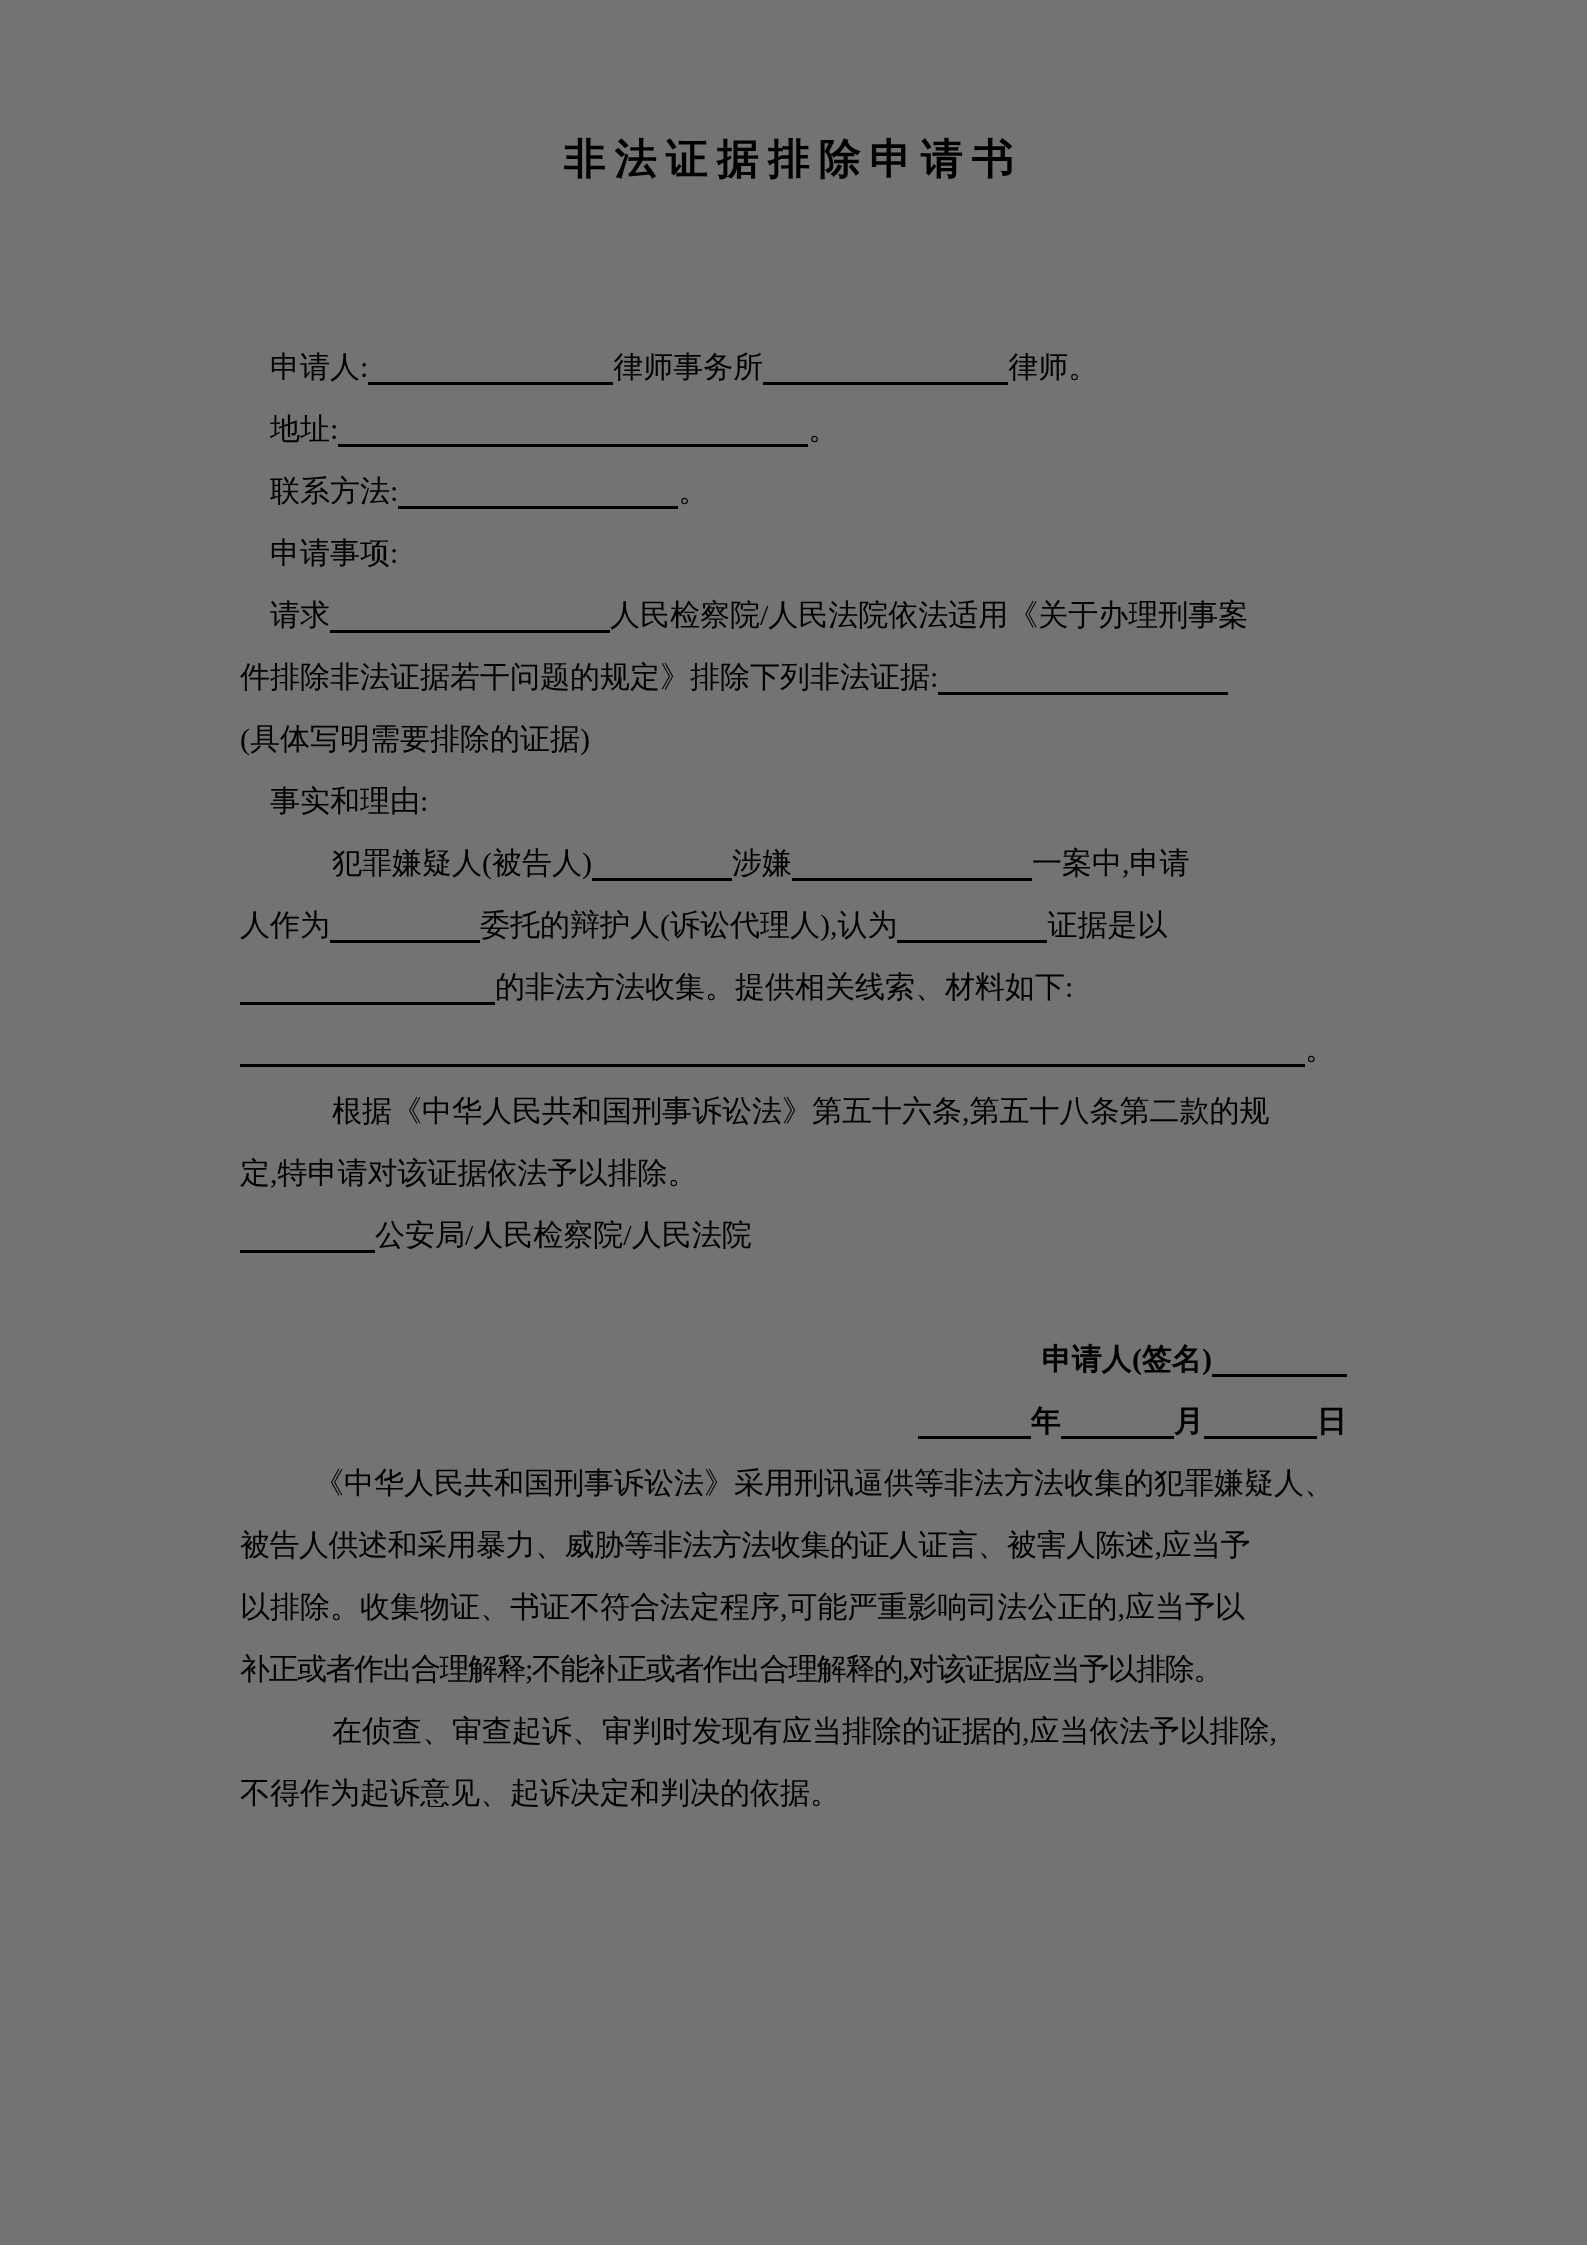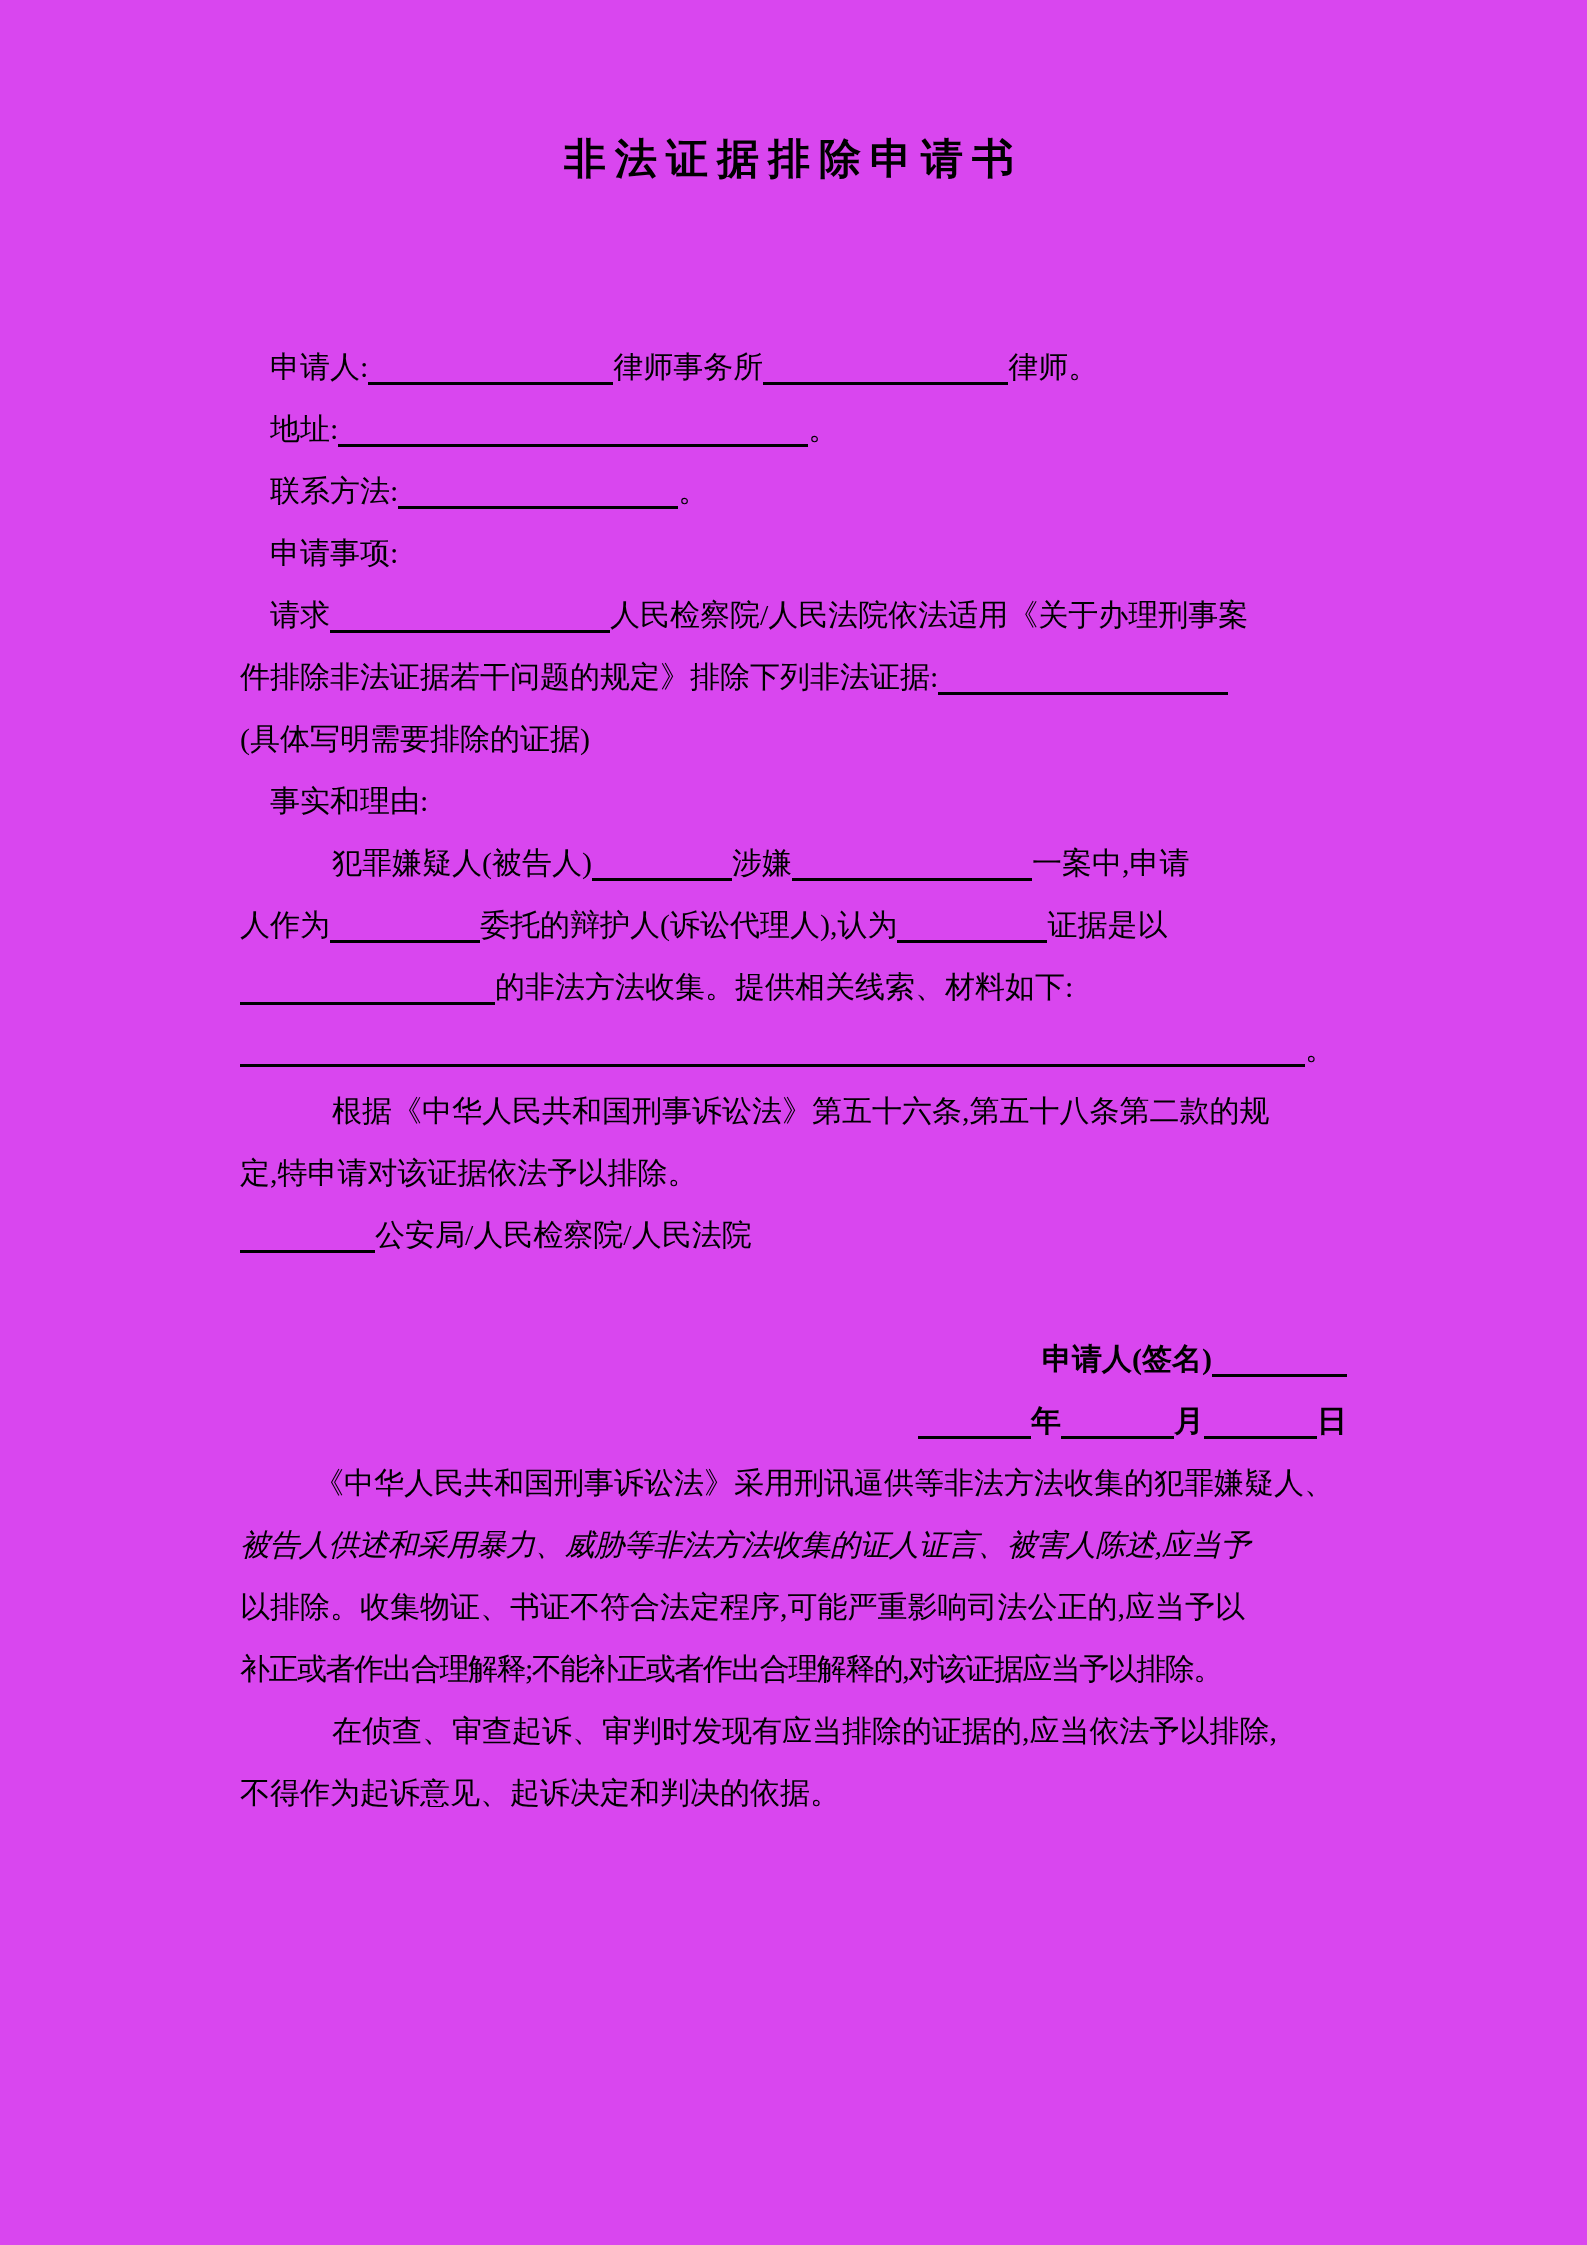--- a/index.html
+++ b/index.html
@@ -4,21 +4,21 @@
 <style>
   html, body {
     margin: 0;
     padding: 0;
     background: #ffffff;
   }
   .page {
     position: relative;
     width: 1587px;
     height: 2245px;
-    background: #d946ef;
+    background: #737373;
     color: #000000;
     font-family: "Liberation Serif", "DejaVu Serif", serif;
     overflow: hidden;
   }
   .doc-title {
     margin: 0;
     padding-top: 128px;
     height: 62px;
     line-height: 62px;
     text-align: center;
@@ -66,19 +66,19 @@
       <div class="line"><span>人作为</span><span class="blank" style="width: 150px;"></span><span>委托的辩护人(诉讼代理人),认为</span><span class="blank" style="width: 150px;"></span><span>证据是以</span></div>
       <div class="line"><span class="blank" style="width: 255px;"></span><span>的非法方法收集。提供相关线索、材料如下:</span></div>
       <div class="line"><span class="blank" style="width: 1065px;"></span><span>。</span></div>
       <div class="line" style="padding-left: 92px;"><span>根据《中华人民共和国刑事诉讼法》第五十六条,第五十八条第二款的规</span></div>
       <div class="line"><span>定,特申请对该证据依法予以排除。</span></div>
       <div class="line"><span class="blank" style="width: 135px;"></span><span>公安局/人民检察院/人民法院</span></div>
       <div class="line"></div>
       <div class="line right"><span>申请人(签名)</span><span class="blank" style="width: 135px;"></span></div>
       <div class="line right"><span class="blank" style="width: 113px;"></span><span>年</span><span class="blank" style="width: 113px;"></span><span>月</span><span class="blank" style="width: 113px;"></span><span>日</span></div>
       <div class="line" style="padding-left: 74px;"><span>《中华人民共和国刑事诉讼法》采用刑讯逼供等非法方法收集的犯罪嫌疑人、</span></div>
-      <div class="line" style="letter-spacing: -0.5px; font-style: italic;"><span>被告人供述和采用暴力、威胁等非法方法收集的证人证言、被害人陈述,应当予</span></div>
+      <div class="line" style="letter-spacing: -0.5px;"><span>被告人供述和采用暴力、威胁等非法方法收集的证人证言、被害人陈述,应当予</span></div>
       <div class="line"><span>以排除。收集物证、书证不符合法定程序,可能严重影响司法公正的,应当予以</span></div>
       <div class="line" style="letter-spacing: -1.5px;"><span>补正或者作出合理解释;不能补正或者作出合理解释的,对该证据应当予以排除。</span></div>
       <div class="line" style="padding-left: 92px;"><span>在侦查、审查起诉、审判时发现有应当排除的证据的,应当依法予以排除,</span></div>
       <div class="line"><span>不得作为起诉意见、起诉决定和判决的依据。</span></div>
     </div>
 </div>
 
 </body></html>

